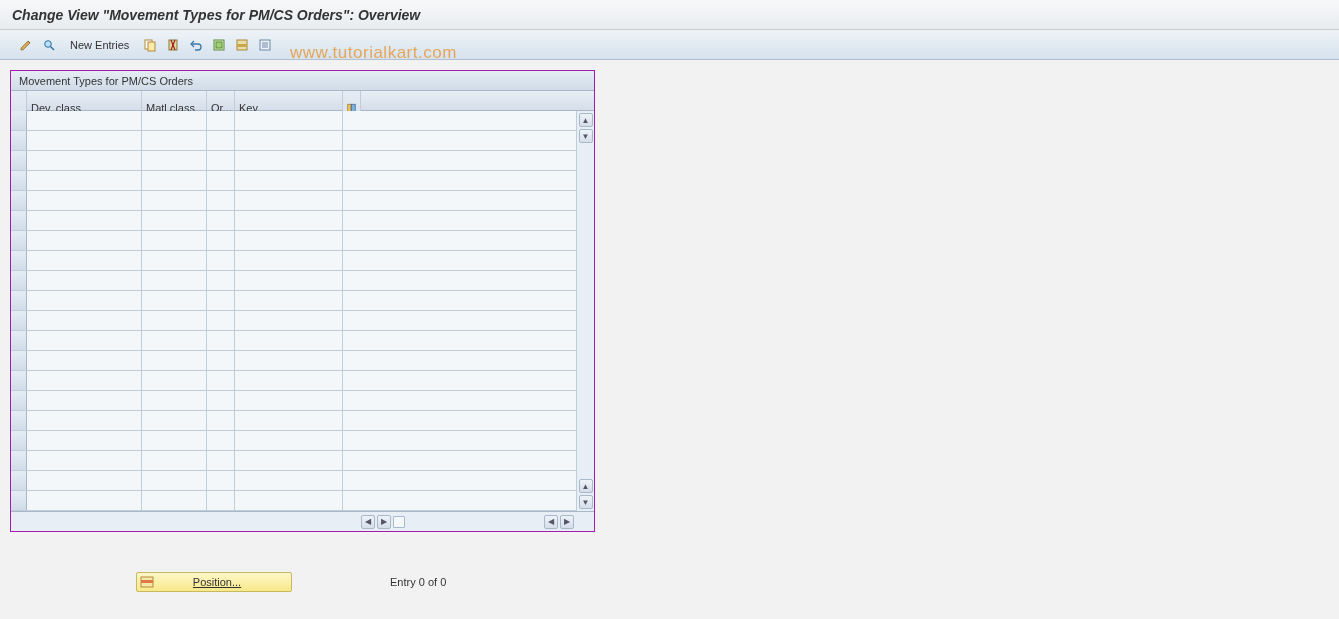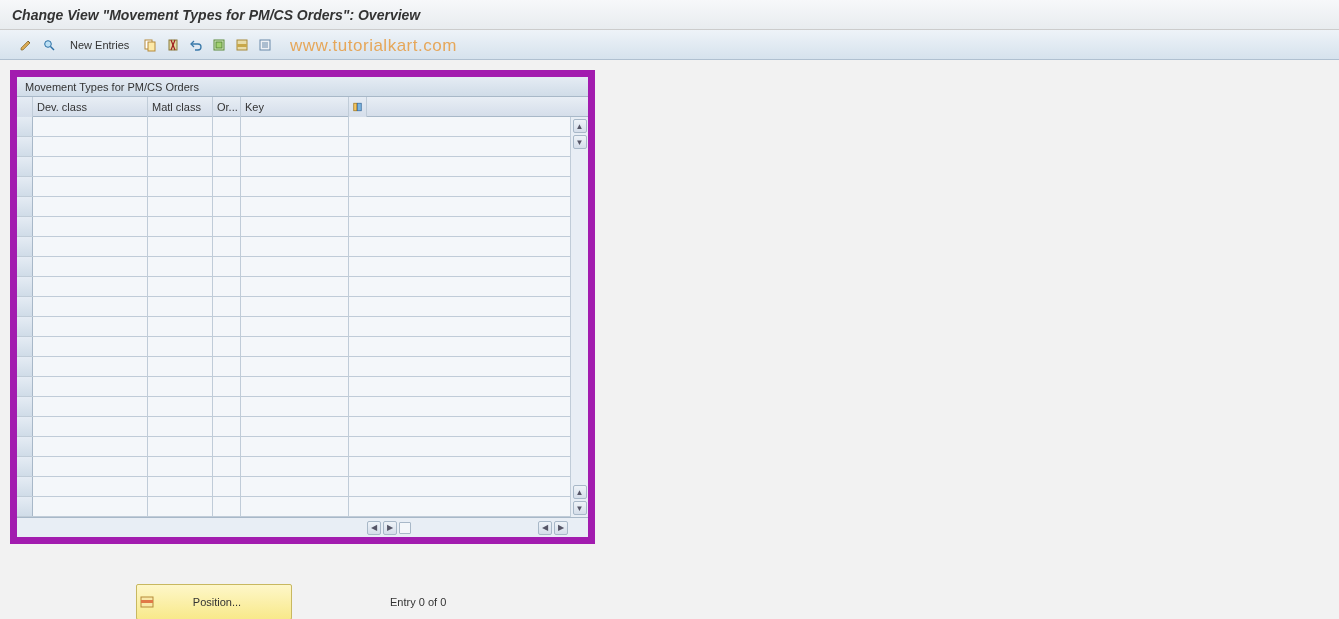--- a/index.html
+++ b/index.html
@@ -48,34 +48,34 @@
     }
     .tb-text-btn {
       padding: 2px 8px;
       font-size: 11px;
       color: #333;
       cursor: pointer;
     }
     .watermark {
       position: absolute;
       left: 290px;
-      top: 6px;
+      top: 13px;
       font-size: 17px;
       color: #e7a04a;
       opacity: 0.9;
       font-family: Arial;
       letter-spacing: 0.5px;
       pointer-events: none;
     }
     .content-area {
       padding: 10px;
     }
     .table-container {
       width: 585px;
-      border: 7px solid #a21caf;
+      border: 1px solid #a21caf;
       background: #e8eef5;
       display: inline-block;
     }
     .table-title {
       padding: 3px 8px;
       background: linear-gradient(#e5ecf4, #d0dce8);
       border-bottom: 1px solid #a8b8c8;
       color: #333;
       font-size: 11px;
       height: 20px;
@@ -83,21 +83,21 @@
       align-items: center;
     }
     .table-header-row {
       display: flex;
       background: linear-gradient(#e8eef5, #d5deea);
       border-bottom: 1px solid #a8b8c8;
       height: 20px;
     }
     .th-cell {
       border-right: 1px solid #c0ccd8;
-      padding: 10px 4px;
+      padding: 17px 4px;
       color: #333;
       font-size: 11px;
       display: flex;
       align-items: center;
       overflow: hidden;
       white-space: nowrap;
     }
     .sel-col { width: 16px; background: linear-gradient(#e5ecf4, #d5deea); flex-shrink: 0; }
     .col-dev { width: 115px; }
     .col-matl { width: 65px; }
@@ -149,31 +149,32 @@
       border-radius:1px;
     }
     .bottom-area {
       margin-top: 40px;
       display: flex;
       align-items: center;
     }
     .position-btn {
       margin-left: 126px;
       width: 156px;
-      height: 36px;
+      height: 20px;
       background: linear-gradient(#fef7c9, #f8e98a);
       border: 1px solid #c8b860;
       border-radius: 2px;
       display: flex;
       align-items: center;
       cursor: pointer;
       gap: 4px;
       padding: 0 2px;
       font-size: 11px;
       color: #333;
+      text-decoration: underline;
     }
     .position-btn .icon-slot {
       width: 16px; height: 16px;
       display:inline-flex; align-items:center; justify-content:center;
     }
     .position-btn .label { flex:1; text-align:center; padding-right:14px;}
     .entry-status {
       margin-left: 66px;
       font-size: 11px;
       color: #333;

